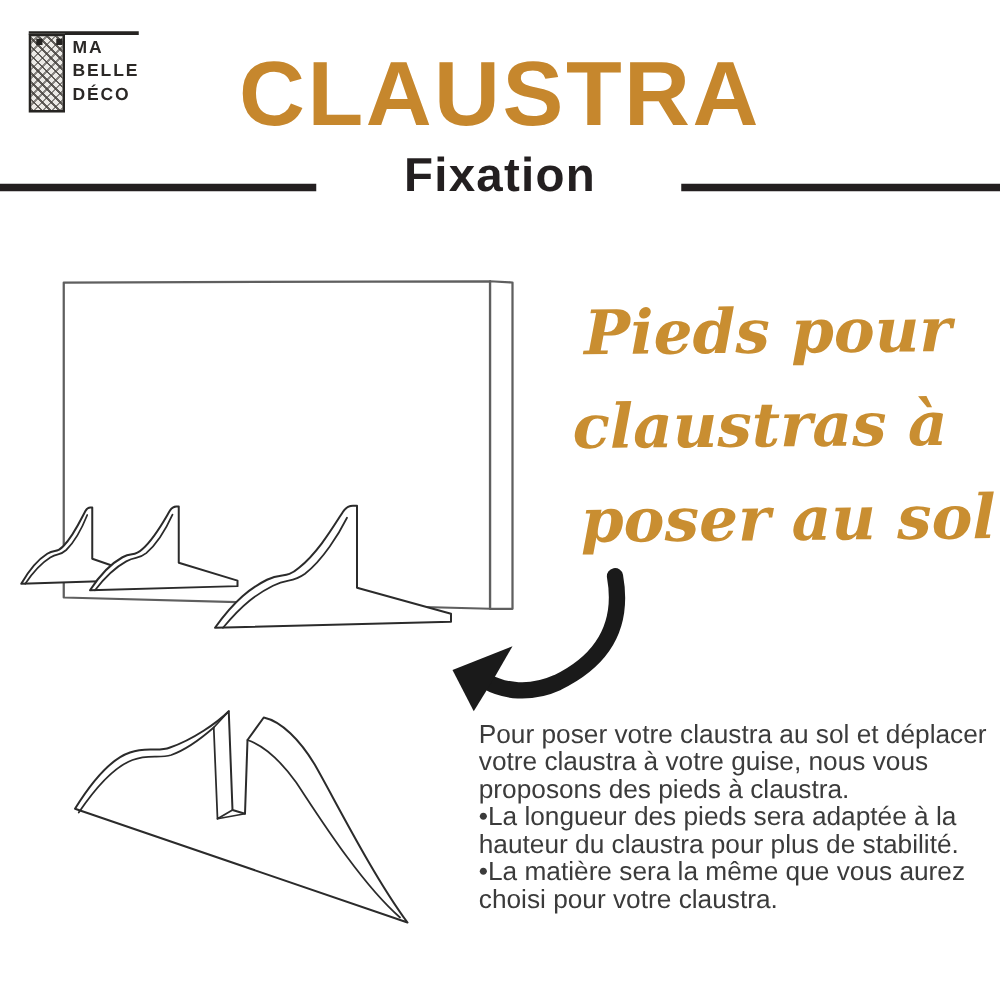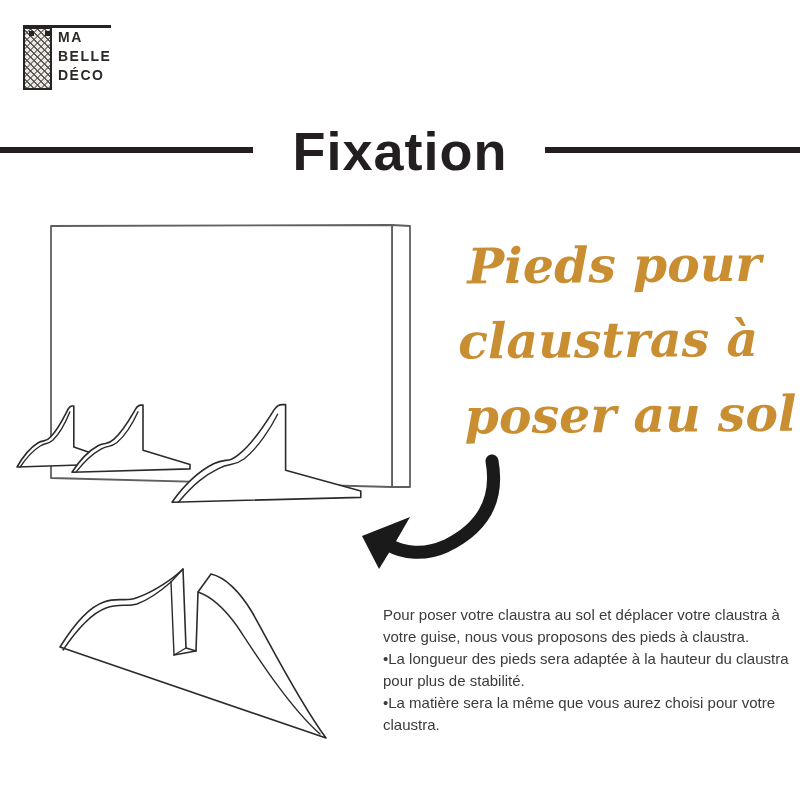--- a/index.html
+++ b/index.html
@@ -17,35 +17,35 @@
         #eceae6;}
   .logo-tab{position:absolute;top:2px;width:5px;height:5px;background:#262422;}
   #tab1{left:4px;} #tab2{left:20px;}
   #logo-text{position:absolute;left:35px;top:8px;color:#2b2826;font-weight:bold;
       font-size:14px;line-height:19px;letter-spacing:1.5px;white-space:nowrap;}
 
   
   #title{position:absolute;left:0;right:0;top:34px;text-align:center;
       font-size:73px;font-weight:bold;letter-spacing:2px;color:#C6872D;}
   #subtitle{position:absolute;left:0;right:0;top:120px;text-align:center;
-      font-size:54px;font-weight:bold;letter-spacing:1px;color:#231f20;}
+      font-size:38px;font-weight:bold;letter-spacing:1px;color:#231f20;}
   .rule{position:absolute;top:147px;height:6px;background:#231f20;}
   #rule-left{left:0;width:253px;}
   #rule-right{left:545px;width:255px;}
 
   
   #callout{position:absolute;left:458px;top:228px;width:340px;
       font-family:"DejaVu Serif",serif;font-style:italic;font-weight:bold;
       color:#C98E31;font-size:49px;line-height:75px;transform:rotate(-0.5deg);}
   #callout .c1{margin-left:10px;}
   #callout .c3{margin-left:6px;}
 
   
   #description{position:absolute;left:383px;top:577px;width:414px;
-      font-size:15px;line-height:22px;color:#3b3b3b;margin-top:27px;}
+      font-size:21px;line-height:22px;color:#3b3b3b;}
   #description p{margin:0;}
   .bullet::before{content:"\2022 ";}
 
   
   #art{position:absolute;left:0;top:0;}
   .pline{fill:#ffffff;stroke:#5f5f5f;stroke-width:1.8;stroke-linejoin:round;}
   .fill-line{fill:#ffffff;stroke:#2b2b2b;stroke-width:1.6;stroke-linejoin:round;
       vector-effect:non-scaling-stroke;}
   .line{fill:none;stroke:#2b2b2b;stroke-width:1.4;stroke-linejoin:round;
       stroke-linecap:round;vector-effect:non-scaling-stroke;}
@@ -63,20 +63,21 @@
       <div class="logo-tab" id="tab1"></div>
       <div class="logo-tab" id="tab2"></div>
     </div>
     <div id="logo-text">
       <div>MA</div>
       <div>BELLE</div>
       <div>DÉCO</div>
     </div>
   </div>
 
+  <div id="title">CLAUSTRA</div>
   <div id="subtitle">Fixation</div>
   <div class="rule" id="rule-left"></div>
   <div class="rule" id="rule-right"></div>
 
   <div id="callout">
     <div class="c1">Pieds pour</div>
     <div class="c2">claustras à</div>
     <div class="c3">poser au sol</div>
   </div>
 

